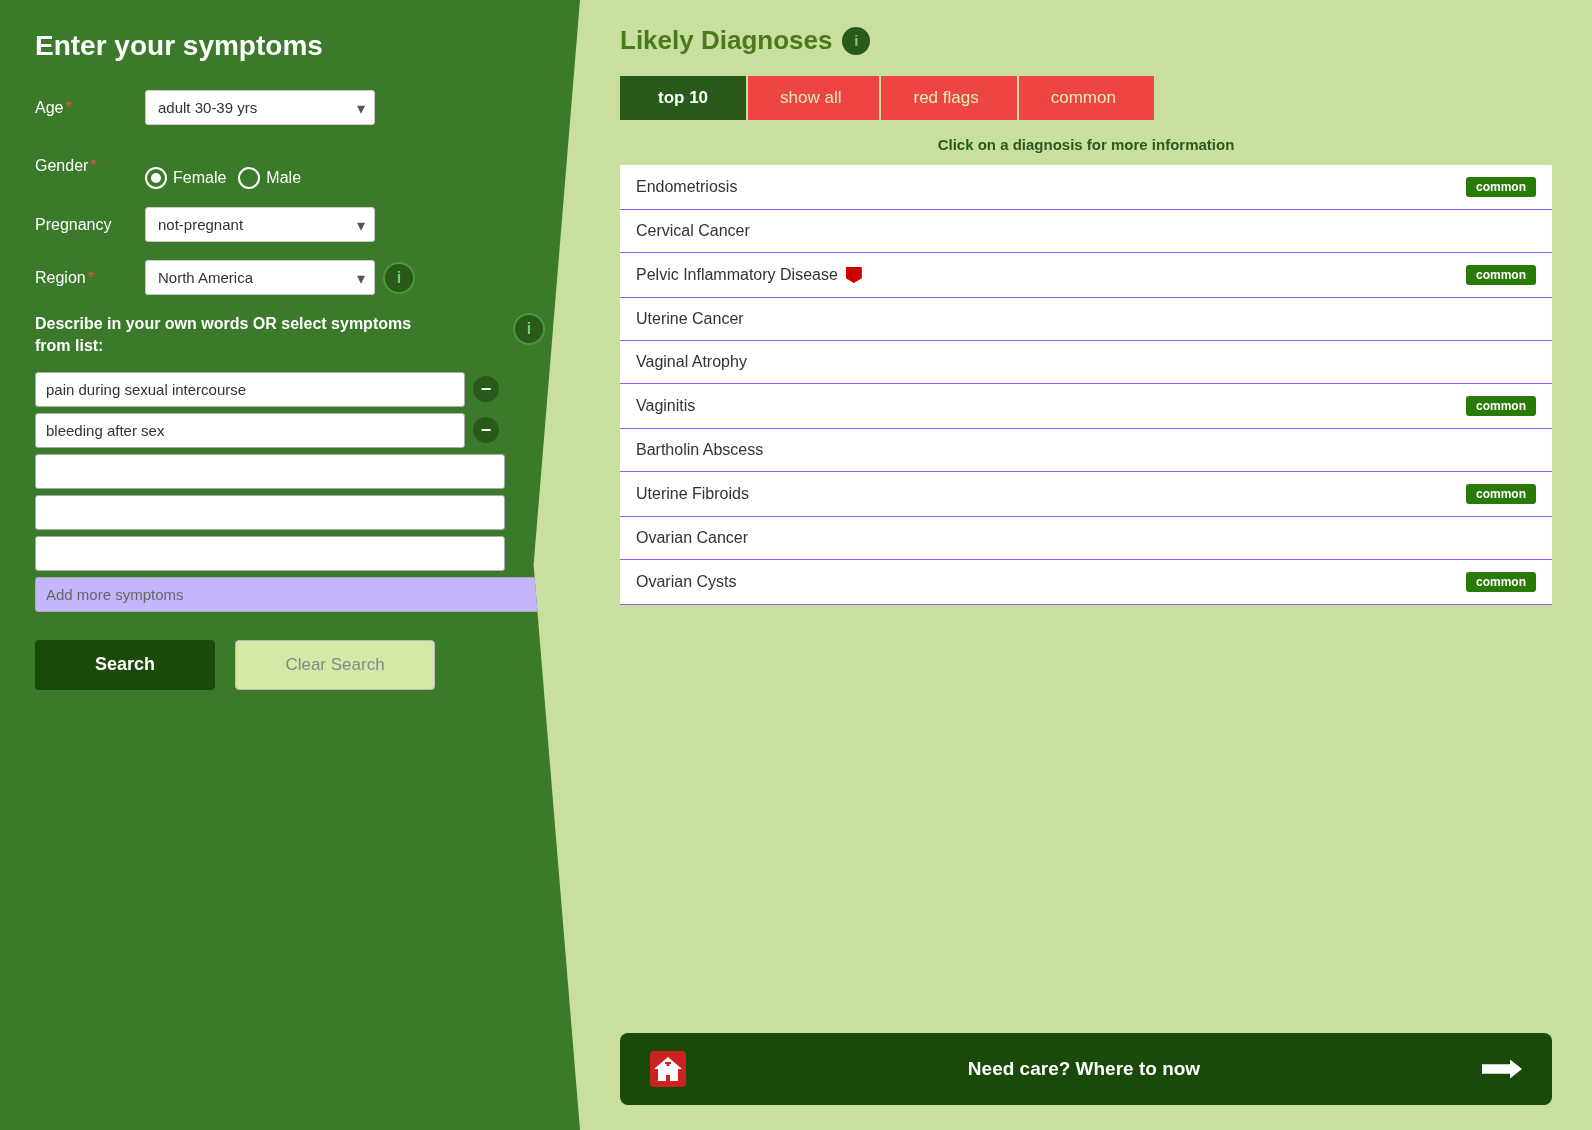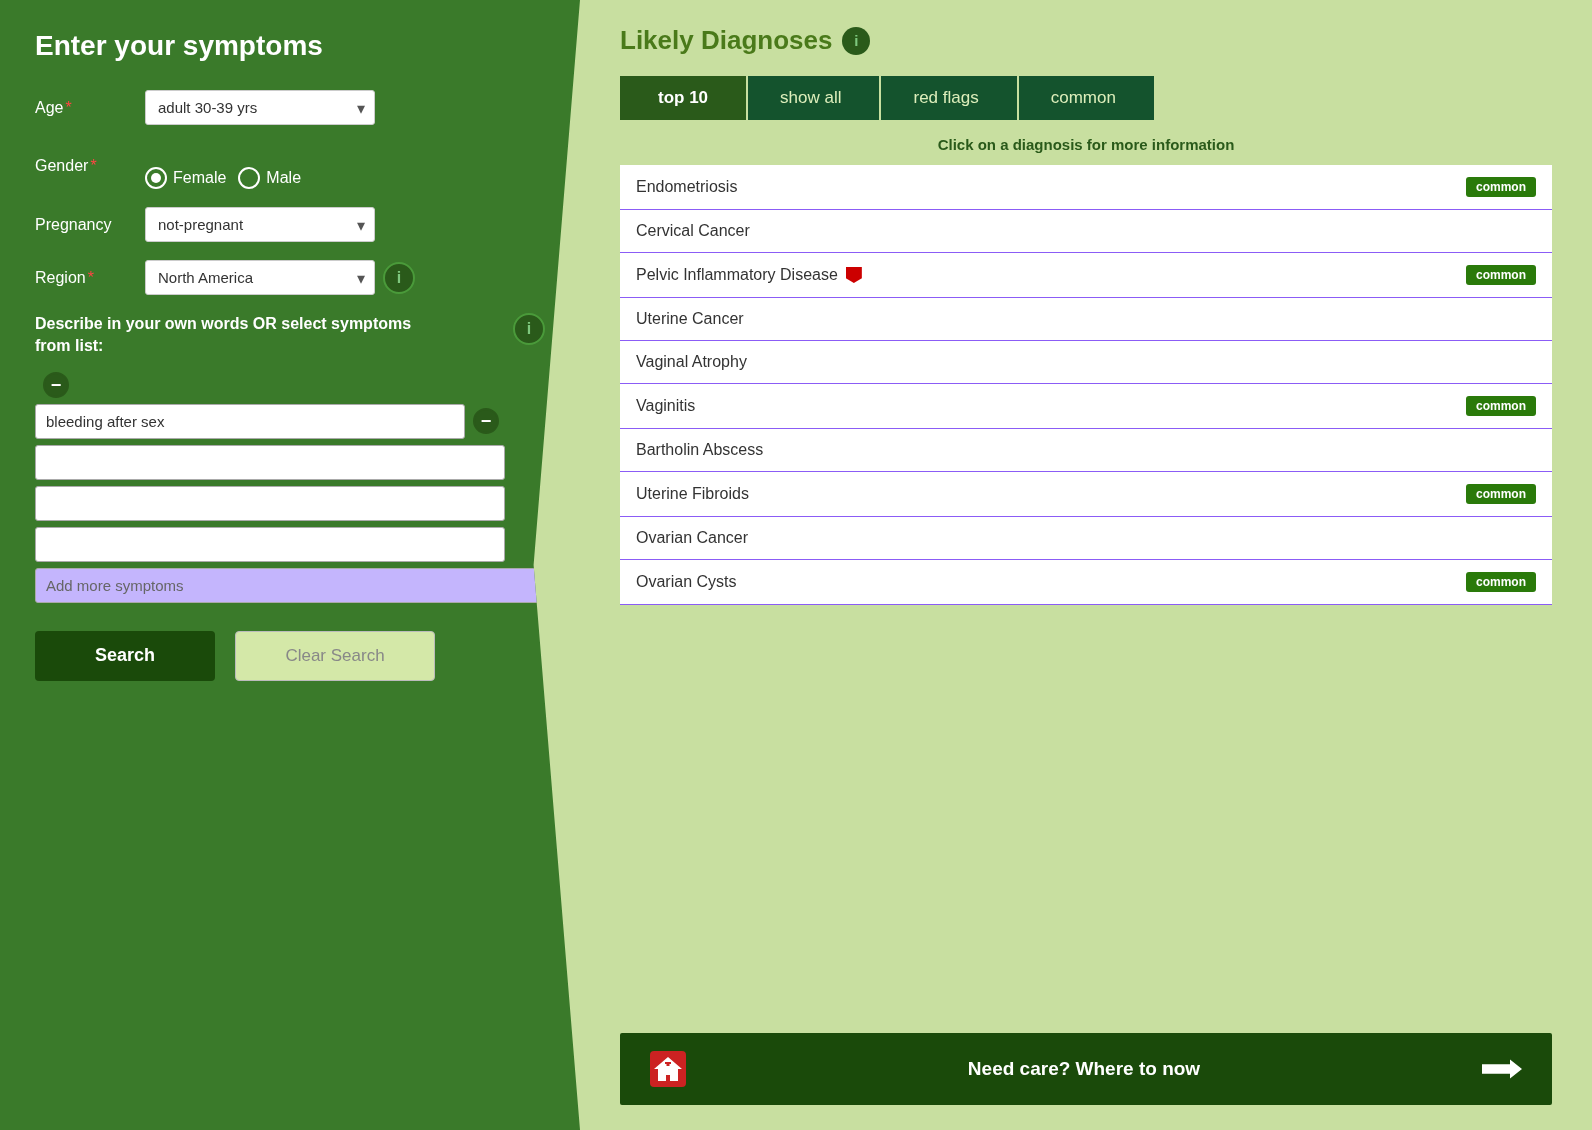--- a/index.html
+++ b/index.html
@@ -281,21 +281,21 @@
       font-weight: normal;
     }
 
     .tab.active {
       background: #2a5a1a;
       color: #ffffff;
       font-weight: bold;
     }
 
     .tab.inactive {
-      background: #14532d;
+      background: #ef4444;
       color: #ddeebb;
       padding-left: 32px;
     }
 
     .tab:not(:first-child) {
       margin-left: 2px;
     }
 
     .click-hint {
       text-align: center;
@@ -350,21 +350,21 @@
 
     .bottom-banner {
       margin-top: auto;
       background: #1a4a0a;
       color: #ffffff;
       padding: 18px 30px;
       display: flex;
       align-items: center;
       gap: 18px;
       cursor: pointer;
-      border-radius: 2px;
+      border-radius: 8px;
     }
 
     .bottom-banner-text {
       font-size: 19px;
       font-weight: bold;
       color: #ffffff;
       flex: 1;
       text-align: center;
     }
 
@@ -456,20 +456,21 @@
   </div>
 
   <div class="describe-section">
     <div class="describe-header">
       <div class="describe-title">Describe in your own words OR select symptoms from list:</div>
       <div class="info-btn">i</div>
     </div>
   </div>
 
   <div class="symptom-input-row">
+    <input class="symptom-input" type="text" value="pain during sexual intercourse" style="">
     <div class="remove-btn">−</div>
   </div>
 
   <div class="symptom-input-row">
     <input class="symptom-input" type="text" value="bleeding after sex" style="">
     <div class="remove-btn">−</div>
   </div>
 
   <div class="empty-input-row">
     <input class="symptom-input empty" type="text" value="" style="width: 470px;">

